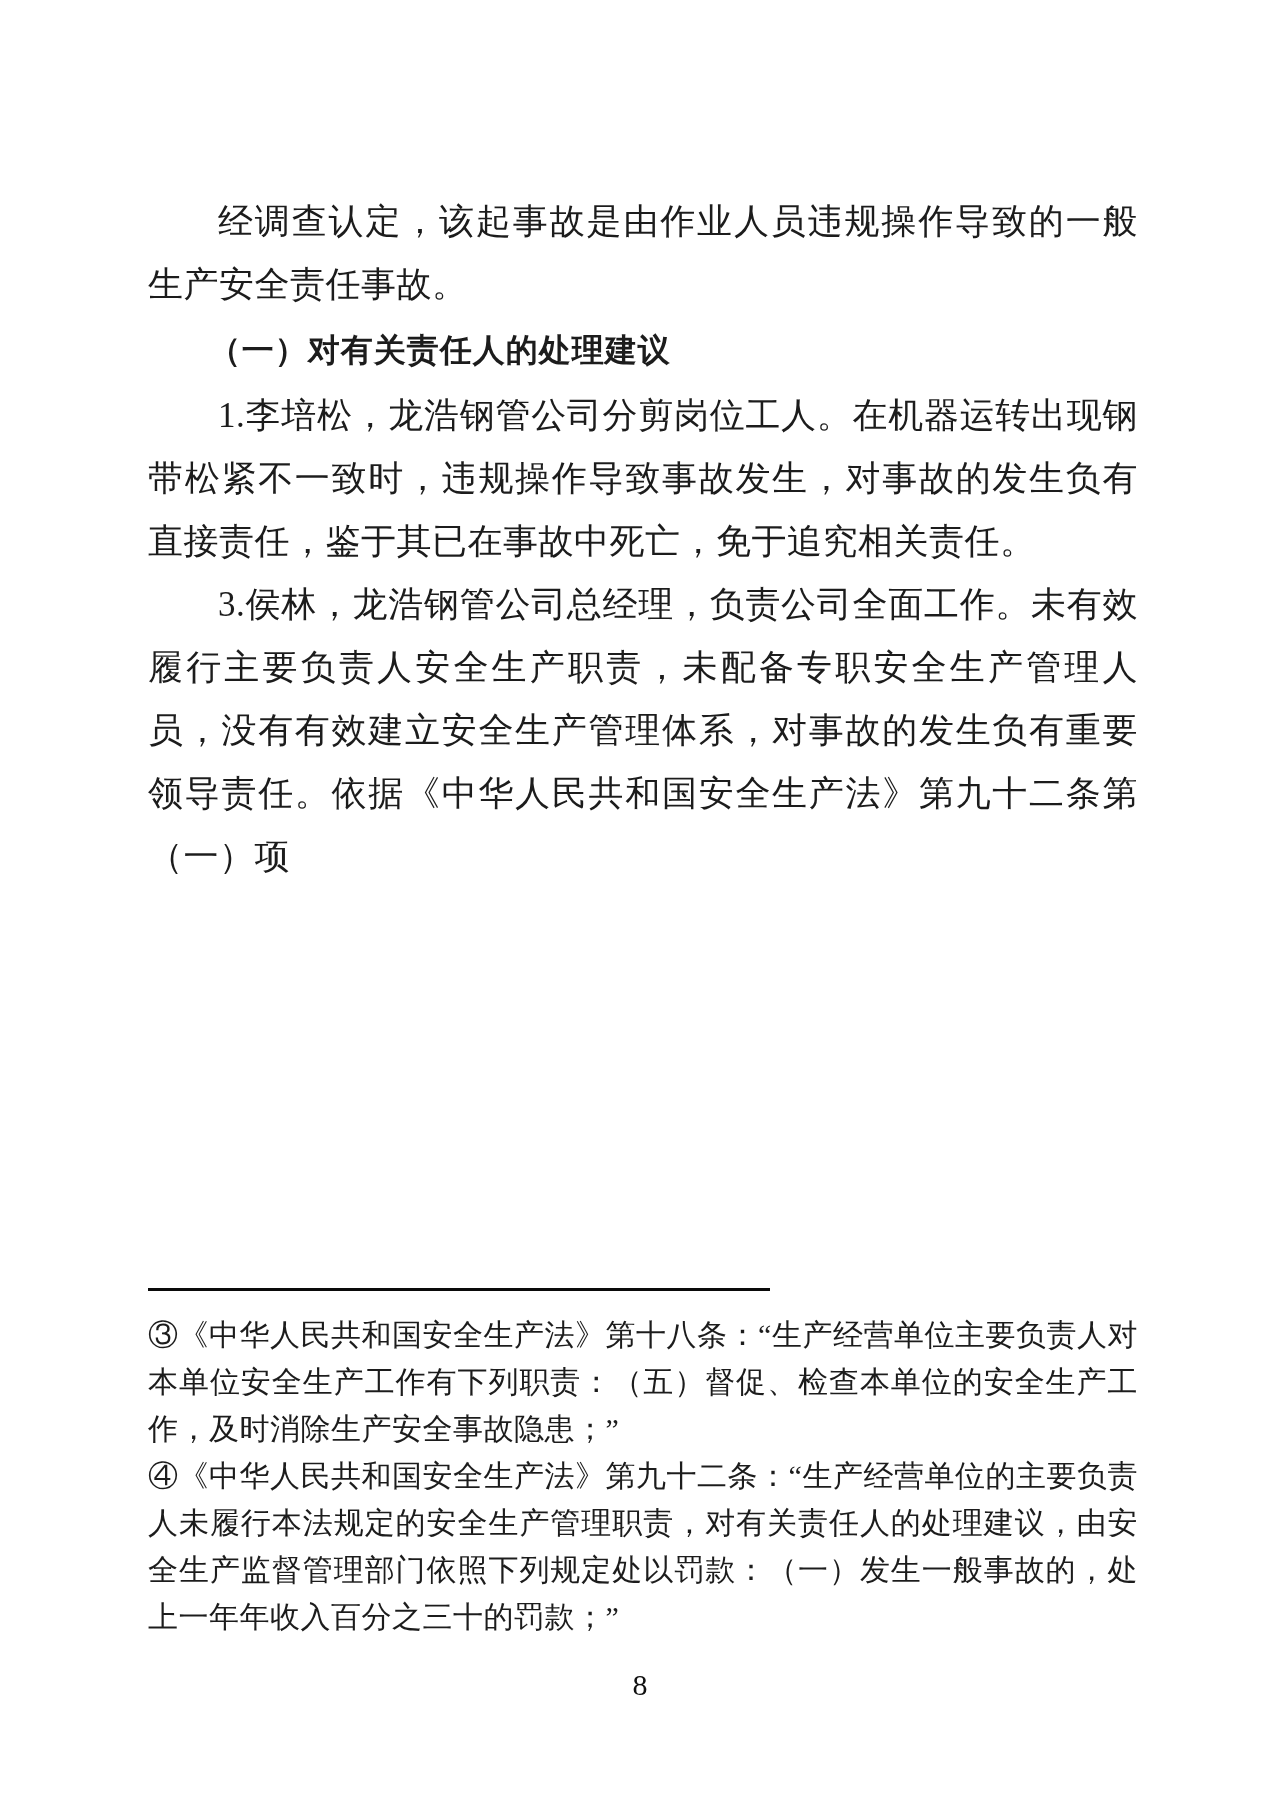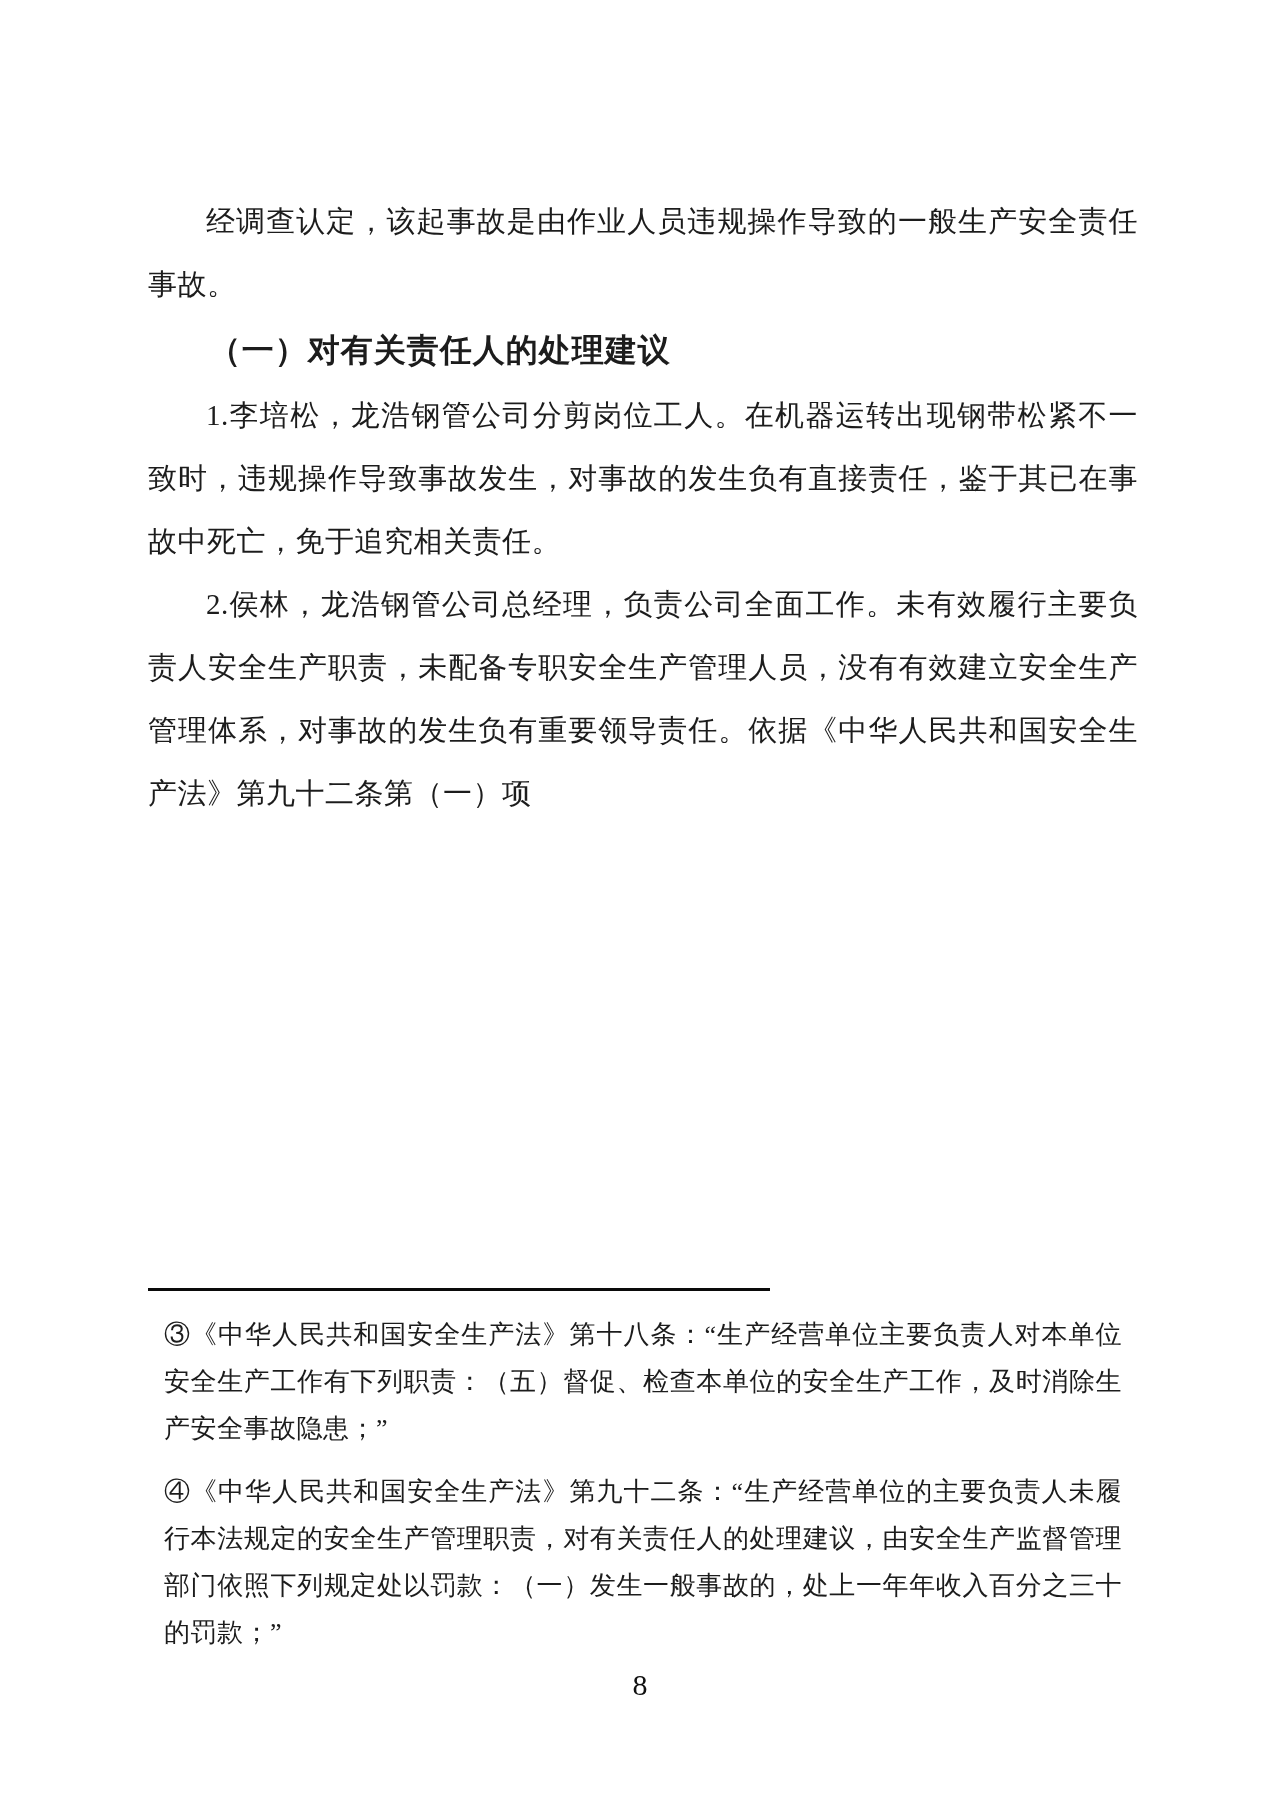--- a/index.html
+++ b/index.html
@@ -18,21 +18,21 @@
     overflow: hidden;
   }
   .content {
     position: absolute;
     left: 148px;
     top: 190px;
     width: 990px;
   }
   p.body {
     margin: 0;
-    font-size: 29px;
+    font-size: 35px;
     line-height: 63px;
     text-align: justify;
     text-indent: 2em;
     letter-spacing: 0.5px;
   }
   h2.sec-heading {
     margin: 0;
     font-size: 37px;
     line-height: 66px;
     text-indent: 1.9em;
@@ -60,22 +60,22 @@
     top: 1288px;
     width: 990px;
   }
   .footnote-rule {
     width: 622px;
     height: 3px;
     background: #0a0a0a;
     margin: 0 0 20px 0;
   }
   p.footnote {
-    margin: 16px;
-    font-size: 26px;
+    margin: 0;
+    font-size: 30px;
     line-height: 47px;
     text-align: justify;
     letter-spacing: 0.5px;
   }
   .page-number {
     position: absolute;
     top: 1668px;
     left: 0;
     width: 100%;
     text-align: center;
@@ -91,21 +91,21 @@
   <div class="content">
 
     <p class="body">经调查认定，该起事故是由作业人员违规操作导致的一般生产安全责任事故。</p>
 
 
     <h3 class="subsec-heading">（一）对有关责任人的处理建议</h3>
 
     <p class="body">1.李培松，龙浩钢管公司分剪岗位工人。在机器运转出现钢带松紧不一致时，违规操作导致事故发生，对事故的发生负有直接责任，鉴于其已在事故中死亡，免于追究相关责任。</p>
 
 
-    <p class="body">2.侯林，龙浩钢管公司总经理，负责公司全面工作。未有效履行主要负责人安全生产职责，未配备专职安全生产管理人员，没有有效建立安全生产管理体系，对事故的发生负有重要领导责任。依据《中华人民共和国安全生产法》第九十二条第（一）项</p>
+    <p class="body">3.侯林，龙浩钢管公司总经理，负责公司全面工作。未有效履行主要负责人安全生产职责，未配备专职安全生产管理人员，没有有效建立安全生产管理体系，对事故的发生负有重要领导责任。依据《中华人民共和国安全生产法》第九十二条第（一）项</p>
 
   </div>
 
   <div class="footnote-area">
     <div class="footnote-rule"></div>
     <p class="footnote">③《中华人民共和国安全生产法》第十八条：“生产经营单位主要负责人对本单位安全生产工作有下列职责：（五）督促、检查本单位的安全生产工作，及时消除生产安全事故隐患；”</p>
     <p class="footnote">④《中华人民共和国安全生产法》第九十二条：“生产经营单位的主要负责人未履行本法规定的安全生产管理职责，对有关责任人的处理建议，由安全生产监督管理部门依照下列规定处以罚款：（一）发生一般事故的，处上一年年收入百分之三十的罚款；”</p>
   </div>
 
   <div class="page-number">8</div>

